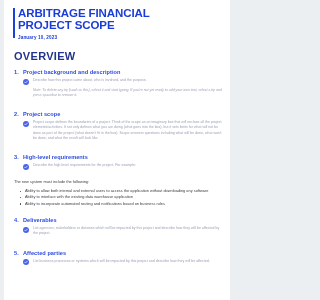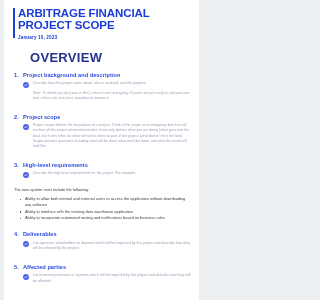--- a/index.html
+++ b/index.html
@@ -10,21 +10,21 @@
     width: 241px;
     height: 300px;
     background: #eceff1;
     font-family: "Liberation Sans", sans-serif;
     overflow: hidden;
   }
   .page {
     position: absolute;
     left: 4px;
     top: 0;
-    width: 195px;
+    width: 226px;
     height: 300px;
     background: #ffffff;
     box-sizing: border-box;
     padding: 7px 8px 0 9px;
     overflow: hidden;
   }
   .title-block {
     position: relative;
     padding-left: 5px;
     margin-bottom: 7px;
@@ -49,23 +49,23 @@
   .doc-date {
     color: #1a3cd8;
     font-weight: bold;
     font-size: 4.6px;
     letter-spacing: 0.15px;
     margin-top: 3.5px;
   }
   .overview {
     color: #24348c;
     font-weight: bold;
-    font-size: 13px;
+    font-size: 11px;
     letter-spacing: 0.3px;
-    margin: 10px 0 7px 17px;
+    margin: 10px 0 7px 1px;
   }
   .section {
     margin-bottom: 2px;
   }
   .sec-head {
     display: flex;
     align-items: baseline;
     color: #2b4ae0;
     font-weight: bold;
     font-size: 5.6px;

